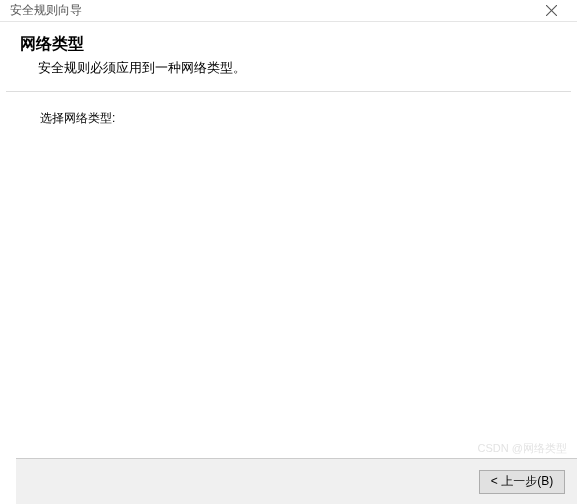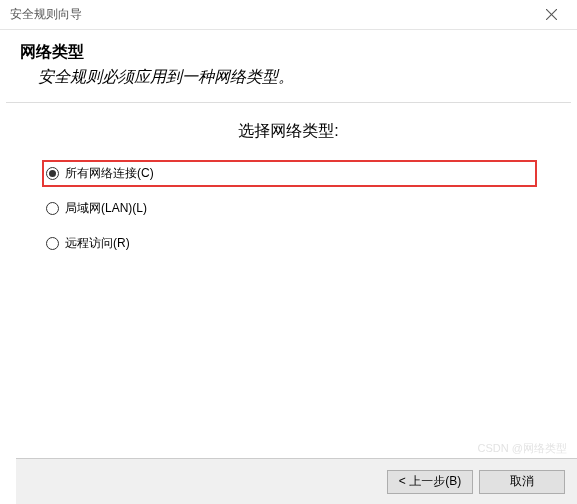--- a/index.html
+++ b/index.html
@@ -7,21 +7,21 @@
       width: 577px;
       height: 504px;
       font-family: "Microsoft YaHei", "Segoe UI", sans-serif;
       font-size: 12px;
       background: #fff;
       color: #000;
       position: relative;
       overflow: hidden;
     }
     .titlebar {
-      height: 30px;
+      height: 22px;
       display: flex;
       align-items: center;
       justify-content: space-between;
       padding: 0 6px 0 10px;
       border-bottom: 1px solid #e5e5e5;
       color: #555;
     }
     .titlebar .title { font-size: 12px; }
     .close-btn {
       width: 40px;
@@ -30,30 +30,30 @@
       align-items: center;
       justify-content: center;
       cursor: pointer;
       color: #555;
     }
     .close-btn svg { width: 11px; height: 11px; }
     .header {
       padding: 12px 20px 14px 20px;
     }
     .header-title { font-weight: bold; font-size: 16px; margin-bottom: 4px; }
-    .header-desc { font-size: 16px; padding-left: 18px; font-style: italic; }
+    .header-desc { font-size: 13px; padding-left: 18px; }
     .separator {
       height: 1px;
       background: #ddd;
       margin: 0 6px;
     }
     .content {
       padding: 18px 40px;
     }
-    .section-label { font-size: 16px; margin-bottom: 18px; text-align: center; }
+    .section-label { font-size: 12px; margin-bottom: 18px; }
     .radio-group { padding-left: 2px; }
     .radio-row {
       display: flex;
       align-items: center;
       padding: 5px 4px;
       margin-bottom: 8px;
       cursor: pointer;
     }
     .radio-row.highlighted {
       border: 2px solid #e53935;
@@ -123,38 +123,19 @@
 
 <div class="header">
   <div class="header-title">网络类型</div>
   <div class="header-desc">安全规则必须应用到一种网络类型。</div>
 </div>
 
 <div class="separator"></div>
 
 <div class="content">
   <div class="section-label">选择网络类型:</div>
-  <div class="radio-group">
-
-    <label class="radio-row highlighted">
-      <span class="radio-circle checked"></span>
-      <span>所有网络连接(C)</span>
-    </label>
-
-    <label class="radio-row">
-      <span class="radio-circle"></span>
-      <span>局域网(LAN)(L)</span>
-    </label>
-
-    <label class="radio-row">
-      <span class="radio-circle"></span>
-      <span>远程访问(R)</span>
-    </label>
-
-  </div>
 </div>
 
 <div class="watermark">CSDN @网络类型</div>
 
 <div class="footer">
   <button class="btn">&lt; 上一步(B)</button>
-  <button class="btn">取消</button>
 </div>
 
 </body></html>

